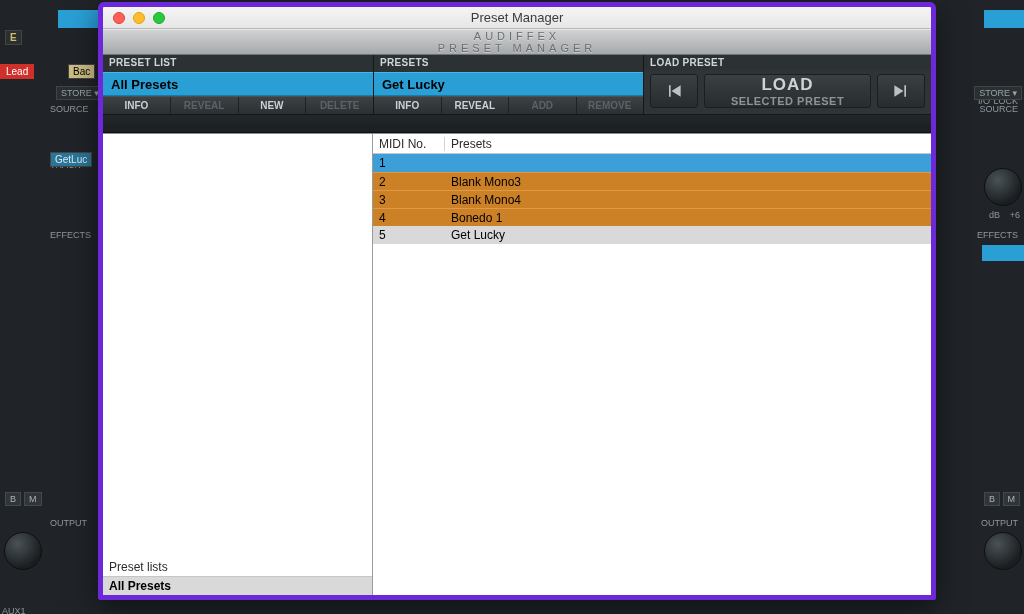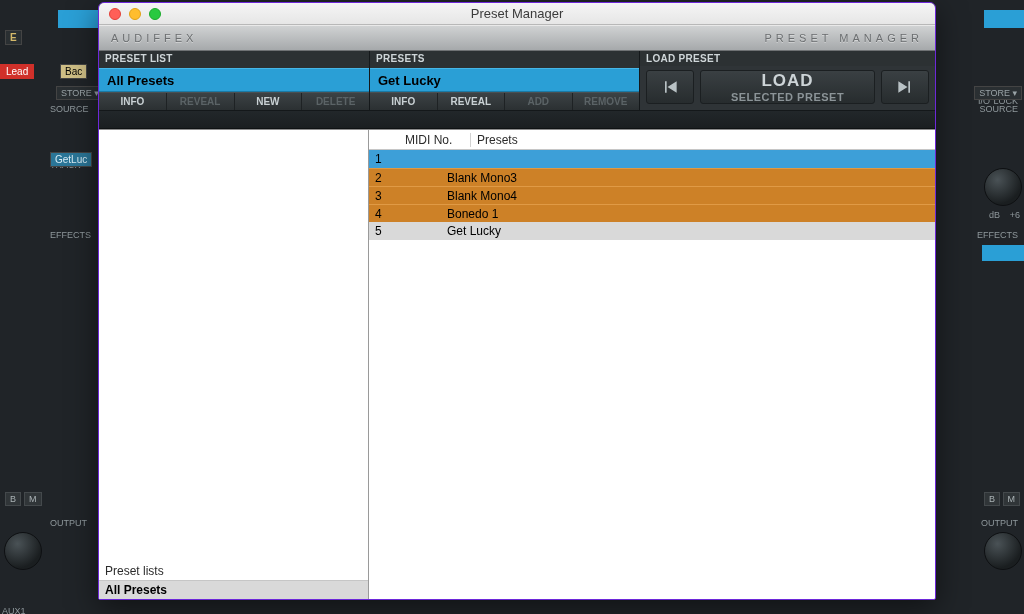--- a/index.html
+++ b/index.html
@@ -9,33 +9,33 @@
   .bg { position: absolute; inset: 0; background: #202428; }
   .bg .label { position: absolute; font-size: 10px; color: #bfc8cc; background: #2e3437; padding: 1px 4px; border: 1px solid #444; }
   .bg .lead { position: absolute; font-size: 10px; color: #fff; background: #d0302a; padding: 2px 6px; }
   .bg .store { position: absolute; font-size: 9px; color: #9aa3a7; background: #2a2f32; padding: 1px 4px; border: 1px solid #444; }
   .bg .blue-bar { position: absolute; height: 18px; background: #2a9fd6; }
   .bg .tiny { position: absolute; font-size: 9px; color: #8f989c; }
   .bg .knob { position: absolute; width: 38px; height: 38px; border-radius: 50%; background: radial-gradient(circle at 35% 30%, #4a5256, #1a1e20 70%); border: 1px solid #0e1012; }
   .bg .pill { position: absolute; font-size: 9px; color: #aab2b5; background: #303538; padding: 1px 4px; border: 1px solid #44494c; }
 
   
-  .win { position: absolute; left: 98px; top: 2px; width: 838px; height: 598px; background: #404040; border: 1px solid #6d28d9; border-radius: 6px 6px 2px 2px; box-shadow: 0 8px 30px rgba(0,0,0,.5); display: flex; flex-direction: column; overflow: hidden; }
+  .win { position: absolute; left: 98px; top: 2px; width: 838px; height: 598px; background: #404040; border: 5px solid #6d28d9; border-radius: 6px 6px 2px 2px; box-shadow: 0 8px 30px rgba(0,0,0,.5); display: flex; flex-direction: column; overflow: hidden; }
 
   
   .titlebar { height: 22px; background: linear-gradient(#f5f5f5, #e6e6e6); border-bottom: 1px solid #b8b8b8; display: flex; align-items: center; position: relative; }
   .traffic { display: flex; gap: 8px; padding-left: 10px; }
   .tdot { width: 12px; height: 12px; border-radius: 50%; }
   .td-close { background: #ff5f57; border: 1px solid #e24138; }
   .td-min { background: #ffbd2e; border: 1px solid #e1a116; }
   .td-max { background: #28c940; border: 1px solid #1aab2b; }
   .titlebar .title { position: absolute; left: 0; right: 0; text-align: center; font-size: 13px; color: #3b3b3b; pointer-events: none; }
 
   
-  .brandbar { height: 26px; background: linear-gradient(#d0d2d3, #a6a9ab); border-top: 1px solid #e9e9e9; border-bottom: 1px solid #6f7274; display: flex; align-items: center; justify-content: space-between; padding: 0 12px; font-family: "Arial", sans-serif; letter-spacing: 4px; font-size: 11px; color: #6b6e70; text-shadow: 0 1px 0 rgba(255,255,255,.4); }
+  .brandbar { height: 26px; background: linear-gradient(#d0d2d3, #a6a9ab); border-top: 1px solid #e9e9e9; border-bottom: 1px solid #6f7274; display: flex; align-items: center; justify-content: space-between; padding: 0 12px; font-family: "Arial", sans-serif; letter-spacing: 4px; font-size: 11px; color: #6b6e70; text-shadow: 0 1px 0 rgba(255,255,255,.4); flex-direction: column; }
 
   
   .hdr { display: flex; background: #2f3437; border-bottom: 1px solid #14181a; }
   .col-left { width: 270px; display: flex; flex-direction: column; }
   .col-mid { width: 270px; display: flex; flex-direction: column; border-left: 1px solid #14181a; }
   .col-right { flex: 1; display: flex; flex-direction: column; border-left: 1px solid #14181a; }
 
   .sect-label { height: 17px; font-size: 10px; font-weight: 700; color: #cfd6d9; padding: 2px 6px 0 6px; letter-spacing: .3px; background: #2c3133; }
   .sel-active { height: 24px; background: #2a9fd6; color: #000; font-size: 13px; font-weight: 700; display: flex; align-items: center; padding: 0 8px; border-top: 1px solid #46b7e8; border-bottom: 1px solid #1a7aa6; }
   .action-row { height: 18px; display: flex; background: #303537; border-top: 1px solid #4a5053; }
@@ -53,42 +53,42 @@
   .col-right-wrap { display: flex; flex-direction: column; height: 59px; }
 
   
   .divider-strip { height: 18px; background: linear-gradient(#22272a, #1b1f21); border-bottom: 1px solid #0f1213; }
 
   
   .body { flex: 1; display: flex; background: #fff; border-top: 1px solid #8d8d8d; }
   .panel-left { width: 270px; border-right: 1px solid #9a9a9a; display: flex; flex-direction: column; overflow: auto; justify-content: flex-end; }
   .panel-right { flex: 1; display: flex; flex-direction: column; overflow: auto; }
   .col-header { height: 20px; background: #fff; border-bottom: 1px solid #c6c6c6; display: flex; align-items: center; font-size: 12px; color: #2b2b2b; }
-  .col-header .cell-num { width: 72px; padding-left: 6px; border-right: 1px solid #d2d2d2; margin-left: 30px; }
+  .col-header .cell-num { width: 72px; padding-left: 6px; border-right: 1px solid #d2d2d2; }
   .col-header .cell-name { flex: 1; padding-left: 6px; }
   .panel-left .col-header .cell-single { padding-left: 6px; }
 
   .row { height: 18px; display: flex; align-items: center; font-size: 12px; }
   .row .cell-num { width: 72px; padding-left: 6px; }
   .row .cell-name { flex: 1; padding-left: 6px; }
   .row.selected-blue { background: #3d9fd8; color: #000; }
   .row.orange { background: #cd8127; color: #000; border-top: 1px solid #e09a45; }
   .row.gray { background: #d9d9d9; color: #000; }
 
   .panel-left .row { padding-left: 6px; }
   .panel-left .row.sel { background: #d9d9d9; font-weight: 700; }
 </style>
 </head>
 <body>
 
 <div class="bg">
   <div class="blue-bar" style="left:58px; top:10px; width:40px;"></div>
   <div class="label" style="left:5px; top:30px; background:#2a2f32; color:#d5b96a; font-weight:700;">E</div>
   <div class="lead" style="left:0px; top:64px;">Lead</div>
-  <div class="label" style="left:60px; top:64px; background:#cfbf86; color:#000;">Bac</div>
+  <div class="label" style="left:68px; top:64px; background:#cfbf86; color:#000;">Bac</div>
   <div class="store" style="left:56px; top:86px;">STORE ▾</div>
   <div class="tiny" style="left:50px; top:104px;">SOURCE</div>
   <div class="tiny" style="left:50px; top:140px;margin-top:20px;">TRACK</div>
   <div class="label" style="left:50px; top:152px; background:#2b7698; color:#d7ecf5;">GetLuc</div>
   <div class="tiny" style="left:50px; top:230px;">EFFECTS</div>
   <div class="pill" style="left:5px; top:492px;">B</div>
   <div class="pill" style="left:24px; top:492px;">M</div>
   <div class="tiny" style="left:50px; top:518px;">OUTPUT</div>
   <div class="knob" style="left:4px; top:532px;"></div>
   <div class="tiny" style="left:2px; top:578px;margin-top:28px;">AUX1</div>

